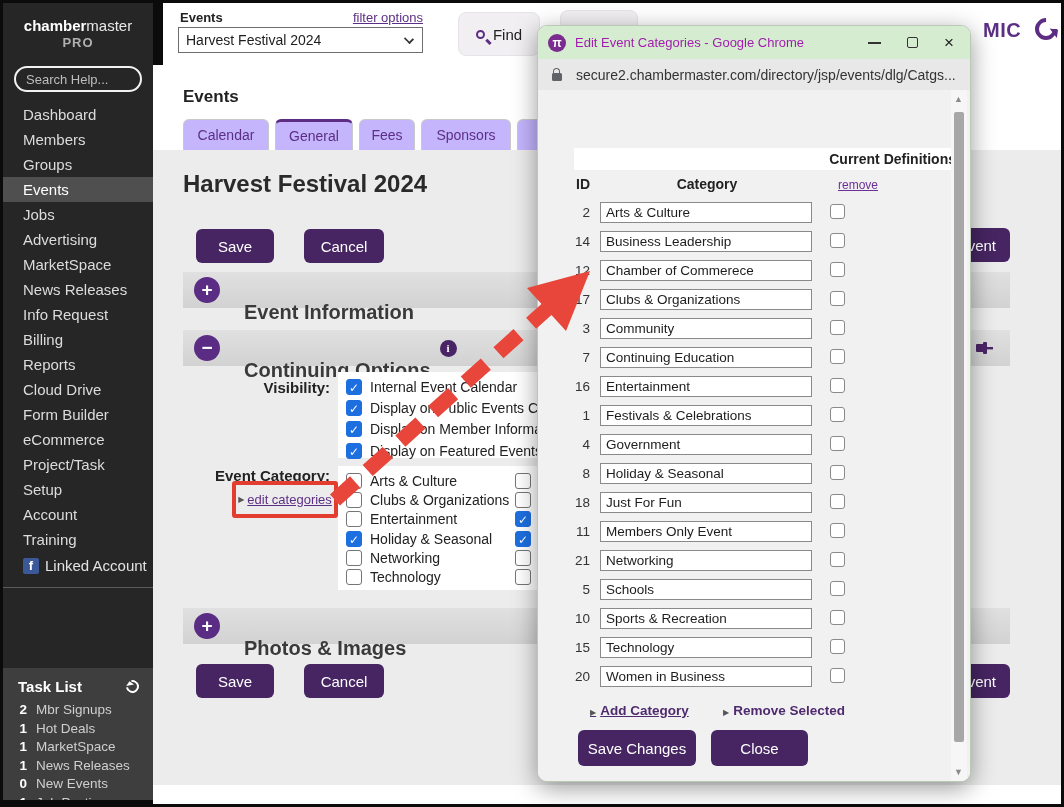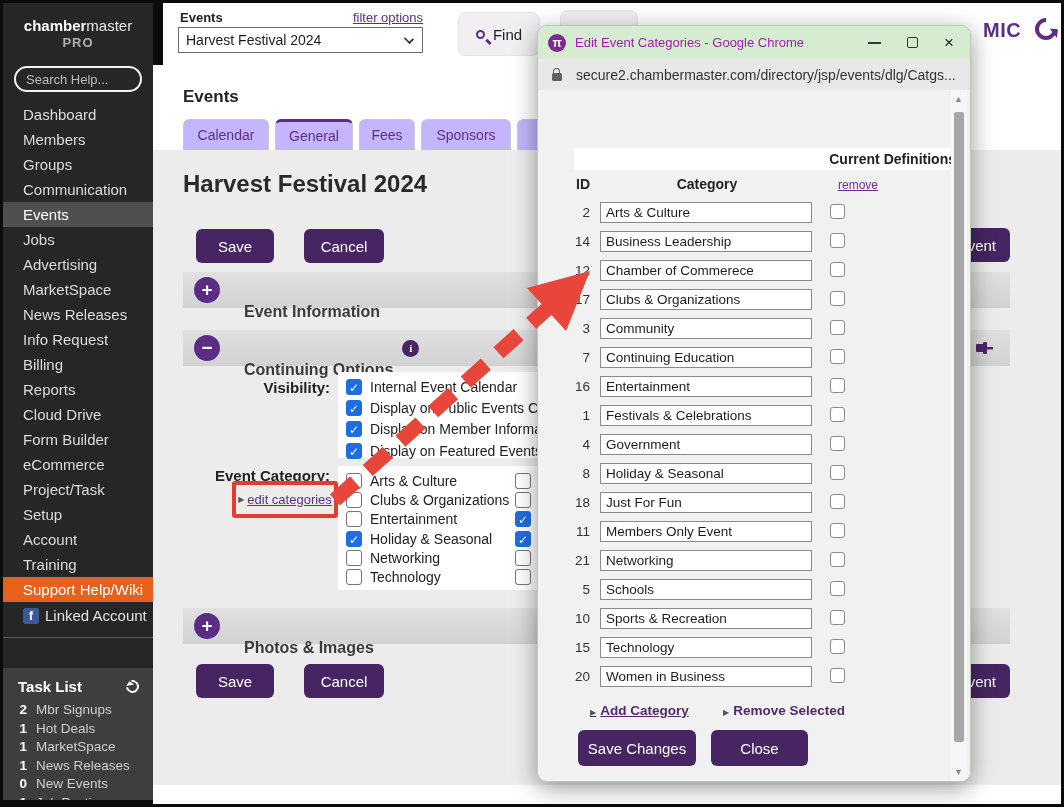--- a/index.html
+++ b/index.html
@@ -63,21 +63,21 @@
   .btn-cancel1{left:304px;top:229px;width:80px;height:34px;}
   .btn-save2{left:196px;top:664px;width:78px;height:34px;}
   .btn-cancel2{left:304px;top:664px;width:80px;height:34px;}
   .btn-edge{text-align:right;padding-right:14px;z-index:4;}
   .btn-edge1{left:880px;top:228px;width:130px;height:34px;}
   .btn-edge2{left:880px;top:664px;width:130px;height:34px;}
 
   .section-bar{position:absolute;left:183px;width:827px;height:36px;background:linear-gradient(#e0e0e0,#d2d2d2);display:flex;align-items:center;z-index:3;cursor:pointer;}
   .sb-info{top:272px;} .sb-place{top:330px;} .sb-photos{top:608px;}
   .circle-ic{width:26px;height:26px;border-radius:50%;background:#5b2c83;color:#fff;font-size:19px;font-weight:700;text-align:center;line-height:25px;margin-left:11px;}
-  .section-bar .sb-label{margin-left:24px;font-size:16px;font-weight:700;color:#3a3a3a;margin-top:44px;}
+  .section-bar .sb-label{margin-left:24px;font-size:20px;font-weight:700;color:#3a3a3a;margin-top:44px;}
   .info-ic{width:17px;height:17px;border-radius:50%;background:#4a2566;color:#fff;font-size:11px;font-weight:700;text-align:center;line-height:17px;margin-left:9px;font-family:"Liberation Serif","DejaVu Serif",serif;}
   .pin-wrap{position:absolute;right:14px;top:8px;cursor:pointer;}
 
   .vis-label{position:absolute;left:200px;top:379px;width:130px;text-align:right;font-size:15px;font-weight:700;color:#222;z-index:5;}
   .vis-box{position:absolute;left:338px;top:372px;width:374px;height:86px;background:#fff;z-index:4;padding:4px 8px;}
   .chk-row{display:flex;align-items:center;height:21.3px;font-size:14px;color:#222;white-space:nowrap;}
   .cb{width:16px;height:16px;border:1.5px solid #757575;border-radius:3px;background:#fff;margin-right:8px;flex:0 0 auto;cursor:pointer;}
   .cb.on{background:#1d6fe0;border-color:#1d6fe0;color:#fff;font-size:12px;font-weight:700;text-align:center;line-height:16px;}
   .mini-link{color:#5d2e85;font-size:13px;text-decoration:underline;cursor:pointer;}
   .tri{color:#555;font-size:8px;margin:0 4px 0 10px;}
@@ -137,38 +137,36 @@
 <div id="screen">
 
   <aside class="sidebar">
     <div class="logo"><b>chamber</b><span class="rest">master</span></div>
     <div class="logo-sub">PRO</div>
     <input class="search-pill" placeholder="Search Help..." style="">
     <nav>
         <div class="side-item">Dashboard</div>
         <div class="side-item">Members</div>
         <div class="side-item">Groups</div>
-        <div class="side-item">Communication</div>
         <div class="side-item active">Events</div>
         <div class="side-item">Jobs</div>
         <div class="side-item">Advertising</div>
         <div class="side-item">MarketSpace</div>
         <div class="side-item">News Releases</div>
         <div class="side-item">Info Request</div>
         <div class="side-item">Billing</div>
         <div class="side-item">Reports</div>
         <div class="side-item">Cloud Drive</div>
         <div class="side-item">Form Builder</div>
         <div class="side-item">eCommerce</div>
         <div class="side-item">Project/Task</div>
         <div class="side-item">Setup</div>
         <div class="side-item">Account</div>
         <div class="side-item">Training</div>
       </nav>
-    <div class="side-item support">Support Help/Wiki</div>
     <div class="linked">
       <span class="fb">f</span>
       <span>Linked Account</span>
     </div>
     <div class="side-divider"></div>
     <div class="task-panel">
       <div class="task-head">
         <span class="task-title">Task List</span>
         <span class="refresh-w"></span>
       </div>

